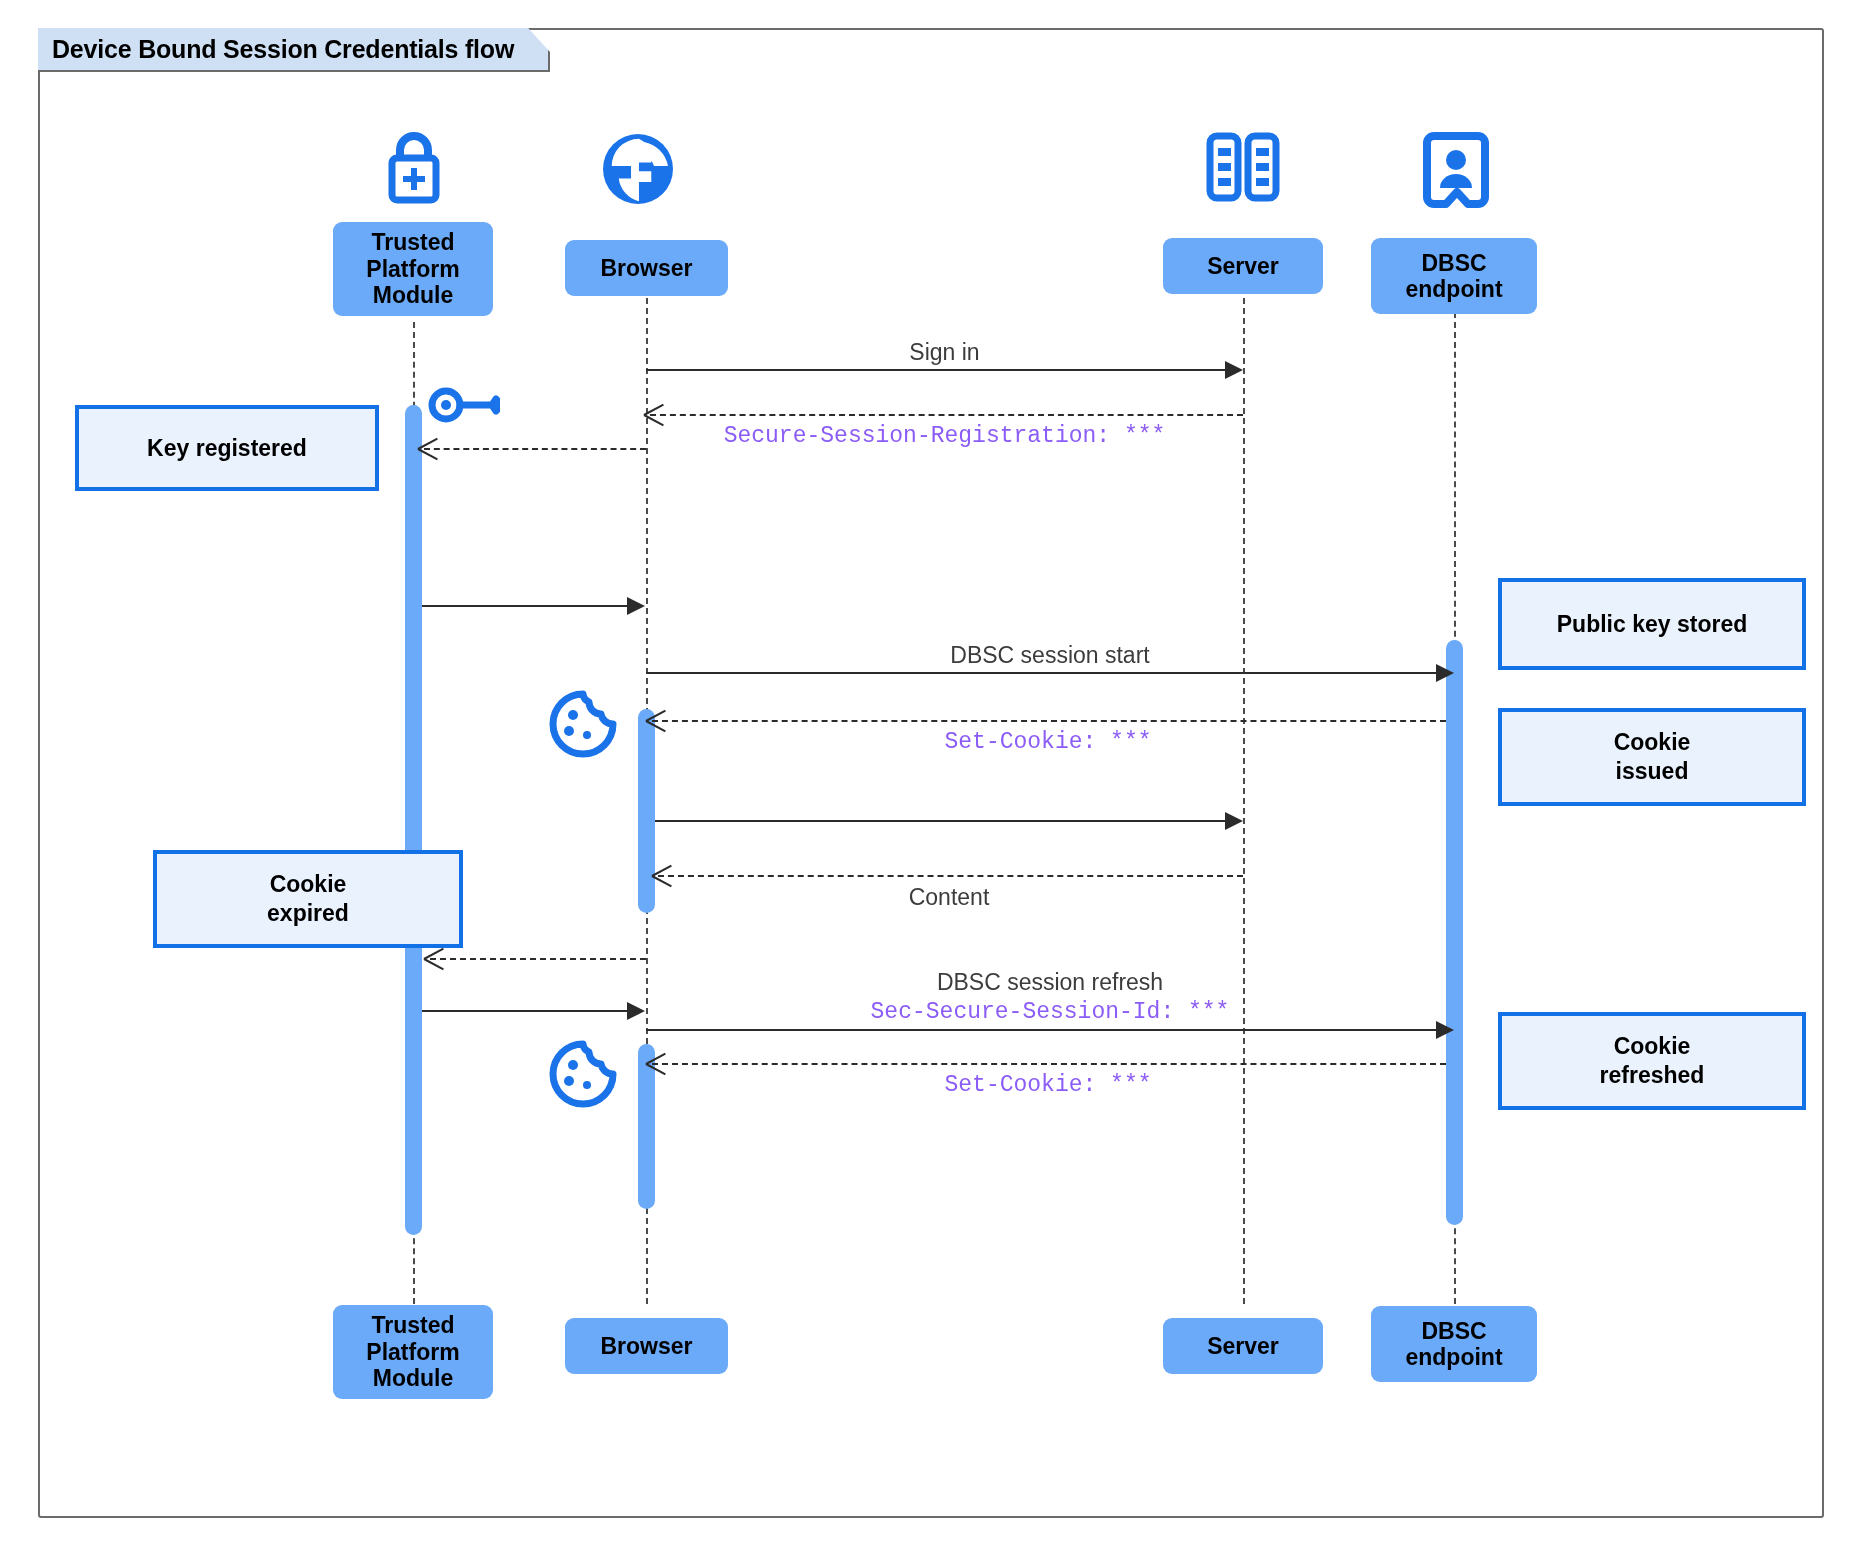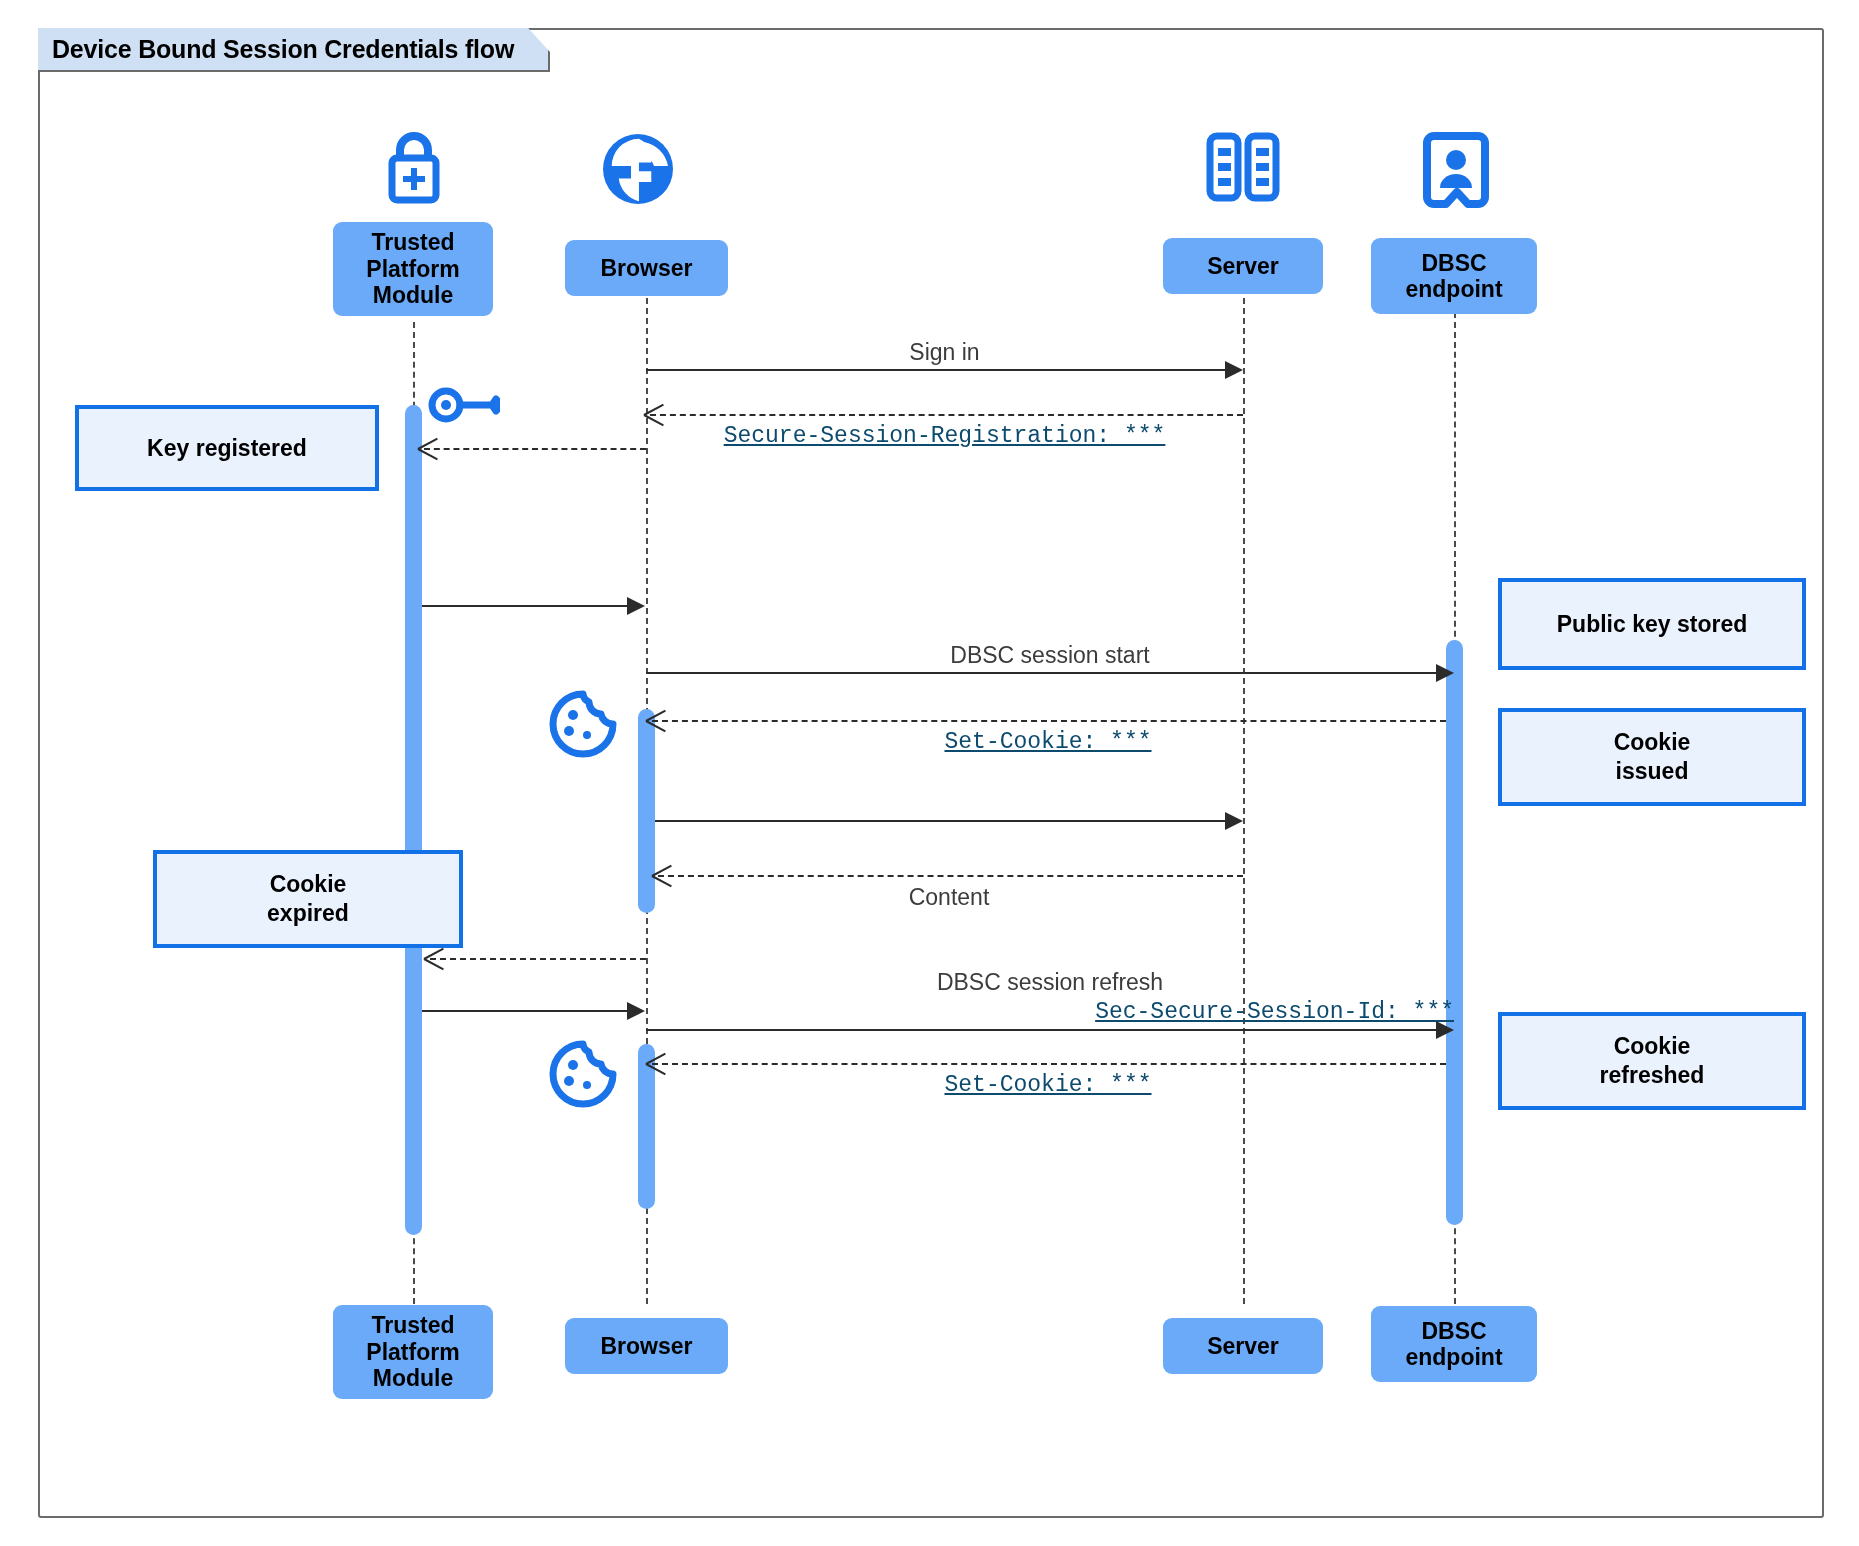--- a/index.html
+++ b/index.html
@@ -101,22 +101,21 @@
     position: absolute;
     font-size: 23px;
     color: #3c3c3c;
     white-space: pre;
     text-align: center;
     line-height: 1.22;
   }
   .msg-label.mono {
     font-family: "Liberation Mono", monospace;
     letter-spacing: 0px;
-    color: #0c4a6e;
-    text-decoration: underline;
+    color: #8b5cf6;
   }
   .msg-label.sans {
     font-family: "Liberation Sans", sans-serif;
   }
 
   .arrow-line {
     position: absolute;
     height: 0;
     border-top: 2px solid #2b2b2b;
   }
@@ -308,21 +307,21 @@
 expired</span>
   </div>
 
   <div class="arrow-line dashed" style="left:430px; top:958px; width:216px;"></div>
   <div class="arrow-head open-left" style="left:424px; top:948px;"></div>
 
   <div class="arrow-line" style="left:422px; top:1010px; width:206px;"></div>
   <div class="arrow-head solid-right" style="left:627px; top:1002px;"></div>
 
   <div class="msg-label sans" style="left:646px; top:968px; width:808px;">DBSC session refresh</div>
-  <div class="msg-label mono" style="left:646px; top:998px; width:808px;text-align:right;">Sec-Secure-Session-Id: ***</div>
+  <div class="msg-label mono" style="left:646px; top:998px; width:808px;">Sec-Secure-Session-Id: ***</div>
   <div class="arrow-line" style="left:646px; top:1029px; width:790px;"></div>
   <div class="arrow-head solid-right" style="left:1436px; top:1021px;"></div>
 
   <div class="note" style="left:1498px; top:1012px; width:308px; height:98px;">
     <span style="white-space:pre-line;">Cookie
 refreshed</span>
   </div>
 
   <div class="icon" style="left:547px; top:1038px;">
     <svg width="72" height="72" viewBox="0 0 72 72">

